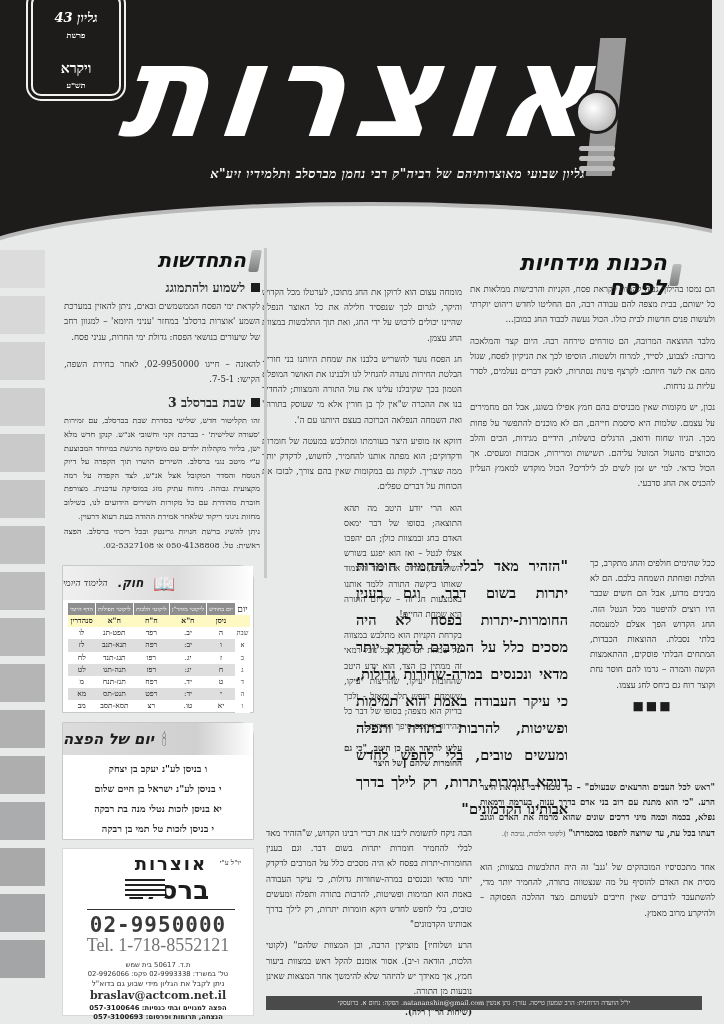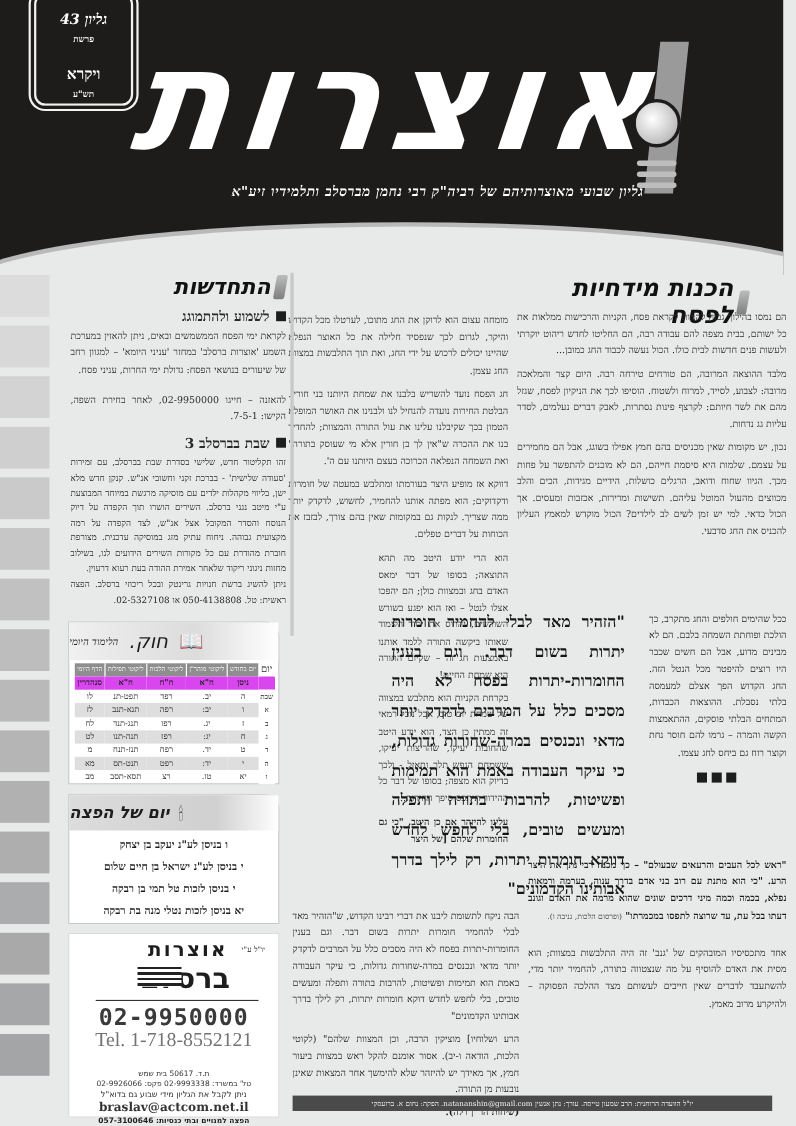--- a/index.html
+++ b/index.html
@@ -31,29 +31,29 @@
     .sub-head{font-weight:bold;font-size:12.5px;direction:rtl;display:flex;align-items:center;gap:6px;margin:8px 0 4px}
     .bullet{display:inline-block;width:9px;height:9px;background:#1d1d1d}
     .pullquote{position:absolute;left:272px;top:552px;width:208px;direction:rtl;text-align:justify;font-weight:bold;font-size:14.5px;line-height:27px;color:#161616}
     .sub-col{position:absolute;direction:rtl;text-align:justify;font-size:8.6px;line-height:15.2px}
     .dots{text-align:center;font-size:12px;margin:6px 0 6px;letter-spacing:2px}
     .bold-quote{font-weight:bold}
     .ref{font-size:7px;font-weight:normal;color:#444}
     .calendar{position:absolute;left:62px;top:565px;width:192px;height:148px;background:#fff;border:1px solid #c8c8c8;border-radius:0 14px 0 0}
     .cal-head{height:34px;display:flex;align-items:center;justify-content:flex-end;gap:10px;padding-right:10px;direction:rtl;background:linear-gradient(90deg,#f0f0f0 0%,#dcdcdc 60%,#fff 100%)}
     .cal-head .book{font-size:18px}
-    .cal-title{font-family:"DejaVu Sans",sans-serif;font-weight:normal;font-style:italic;font-size:18px}
+    .cal-title{font-family:"DejaVu Sans",sans-serif;font-weight:bold;font-style:italic;font-size:12px}
     .cal-sub{font-size:9px;font-style:italic}
     table.cal{width:182px;margin:3px 5px;border-collapse:collapse;direction:rtl;font-size:7.5px;text-align:center}
     table.cal th{background:#8e8e8e;color:#fff;font-weight:normal;font-size:6px;line-height:8px;padding:2px 1px;border-right:1px solid #fff}
     table.cal th.yom{background:#fff;color:#222;font-weight:normal;font-size:9px}
     table.cal td{padding:1px 0;line-height:10.2px;color:#222}
     table.cal tr:nth-child(odd) td{background:#dedede}
     table.cal tr td.day{background:#fff!important;font-size:6.5px}
-    table.cal tr.sub td{font-weight:bold;background:#d946ef}
+    table.cal tr.sub td{font-weight:bold;background:#fef9c3}
     .matza{position:absolute;left:62px;top:722px;width:192px;height:118px;background:#fff;border:1px solid #c8c8c8;border-radius:0 14px 0 0}
     .matza-head{height:32px;display:flex;align-items:center;justify-content:flex-end;gap:8px;padding-right:10px;background:linear-gradient(90deg,#dcdcdc 0%,#d0d0d0 70%,#fff 100%);direction:rtl}
     .matza-title{font-family:"DejaVu Sans",sans-serif;font-weight:bold;font-style:italic;font-size:15px}
     .candle{font-size:16px}
     .matza-lines{direction:rtl;text-align:center;font-weight:bold;font-size:9.6px;line-height:20px;padding-top:4px}
     .ad{position:absolute;left:62px;top:848px;width:192px;height:168px;background:#fff;border:1px solid #d8d8d8;text-align:center}
     .ad-logo{position:relative;height:64px;direction:rtl}
     .ad-yachel{position:absolute;right:12px;top:10px;font-size:7px}
     .ad-otzrot{position:absolute;right:46px;top:4px;font-family:"DejaVu Sans",sans-serif;font-size:18px;font-weight:bold;letter-spacing:2px}
     .ad-breslov{position:absolute;right:44px;top:26px;font-family:"DejaVu Sans",sans-serif;font-size:26px;font-weight:bold}
@@ -129,21 +129,21 @@
 
 <div class="pullquote" style="left:356px;width:212px">"הזהיר מאד לבלי להחמיר חומרות יתרות בשום דבר. וגם בענין החומרות-יתרות בפסח לא היה מסכים כלל על המרבים לדקדק יותר מדאי ונכנסים במרה-שחורות גדולות, כי עיקר העבודה באמת הוא תמימות ופשיטות, להרבות בתורה ותפלה ומעשים טובים, בלי לחפש לחדש דווקא חומרות יתרות, רק לילך בדרך אבותינו הקדמונים"</div>
 
 <div class="sub-col" style="left:590px;top:556px;width:125px">
   <p>ככל שהימים חולפים והחג מתקרב, כך הולכת ופוחתת השמחה בלבם. הם לא מבינים מדוע, אבל הם חשים שכבר היו רוצים להיפטר מכל הנטל הזה. החג הקדוש הפך אצלם למעמסה בלתי נסבלת. ההוצאות הכבדות, המתחים הבלתי פוסקים, ההתאמצות הקשה והמרה – גרמו להם חוסר נחת וקוצר רוח גם ביחס לחג עצמו.</p>
   <div class="dots">■■■</div>
 </div>
 
 <div class="sub-col bold-quote" style="left:480px;top:780px;width:235px">
   <span>"ראש לכל העבים והרעאים שבעולם" – כך מכנה רבי נתן את היצר הרע. "כי הוא מתנת עם רוב בני אדם בדרך ענוה, בערמה ורמאות נפלא, בכמה וכמה מיני דרכים שונים שהוא מרמה את האדם וגונב דעתו בכל עת, עד שרוצה לתפסו במכמרתו"</span>
-  <span class="ref">(ופרסום הלכות, גניבה ו).</span>
+  <span class="ref">(לקוטי הלכות, גניבה ו).</span>
 </div>
 
 <div class="sub-col" style="left:266px;top:826px;width:206px">
   <p style="margin-bottom:6px">הבה ניקח לתשומת ליבנו את דברי רבינו הקדוש, ש"הזהיר מאד לבלי להחמיר חומרות יתרות בשום דבר. וגם בענין החומרות-יתרות בפסח לא היה מסכים כלל על המרבים לדקדק יותר מדאי ונכנסים במרה-שחורות גדולות, כי עיקר העבודה באמת הוא תמימות ופשיטות, להרבות בתורה ותפלה ומעשים טובים, בלי לחפש לחדש דוקא חומרות יתרות, רק לילך בדרך אבותינו הקדמונים"</p>
   <p style="margin-bottom:6px">הרע ושלוחיו] מוציקין הרבה, וכן המצוות שלהם" (לקוטי הלכות, הודאה ו-יב). אסור אומנם להקל ראש במצוות ביעור חמץ, אך מאידך יש להיזהר שלא להימשך אחר המצאות שאינן נובעות מן התורה.</p>
   <p style="font-weight:bold">(שיחות הר"ן רלה).</p>
 </div>
 
 <div class="sub-col" style="left:480px;top:860px;width:235px">
   <p style="margin-bottom:7px">אחד מתכסיסיו המובהקים של 'גנב' זה היה התלבשות במצוות; הוא מסית את האדם להוסיף על מה שנצטווה בתורה, להחמיר יותר מדי, להשתעבד לדברים שאין חייבים לעשותם מצד ההלכה הפסוקה – ולהיקרע מרוב מאמץ.</p>
@@ -256,36 +256,36 @@
 </div>
 
 <div class="matza">
   <div class="matza-head">
     <span class="candle">🕯</span>
     <span class="matza-title">יום של הפצה</span>
   </div>
   <div class="matza-lines">
     <div>ו בניסן  לע"נ יעקב בן יצחק</div>
     <div>י בניסן  לע"נ ישראל בן חיים שלום</div>
+    <div>יא בניסן  לזכות נטלי מנה בת רבקה</div>
     <div>י בניסן  לזכות טל תמי בן רבקה</div>
-    <div>יא בניסן  לזכות נטלי מנה בת רבקה</div>
   </div>
 </div>
 
 <div class="ad">
   <div class="ad-logo">
     <span class="ad-yachel">יו"ל ע"י</span>
     <span class="ad-otzrot">אוצרות</span>
     <span class="ad-breslov">ברסלב</span>
     <span class="ad-waves"></span>
     <span class="ad-rule"></span>
   </div>
   <div class="ad-phone">02-9950000</div>
   <div class="ad-tel">Tel. 1-718-8552121</div>
-  <div class="ad-small" style="margin-top:19px">ת.ד. 50617 בית שמש</div>
+  <div class="ad-small" style="margin-top:8px">ת.ד. 50617 בית שמש</div>
   <div class="ad-small">טל' במשרד: 02-9993338 פקס: 02-9926066</div>
   <div class="ad-small" style="font-size:7.4px">ניתן לקבל את הגליון מידי שבוע גם בדוא"ל</div>
   <div class="ad-email">braslav@actcom.net.il</div>
   <div class="ad-bold">הפצה למנויים ובתי כנסיות: 057-3100646</div>
   <div class="ad-bold">הנצחה, תרומות ופרסום: 057-3100693</div>
 </div>
 
 <div class="footer-bar">יו"ל הוועדה הרוחנית: הרב שמעון טייסה. עורך: נתן אנשין natananshin@gmail.com. הפקה: נחום א. ברזעסקי</div>
 
 </body></html>

